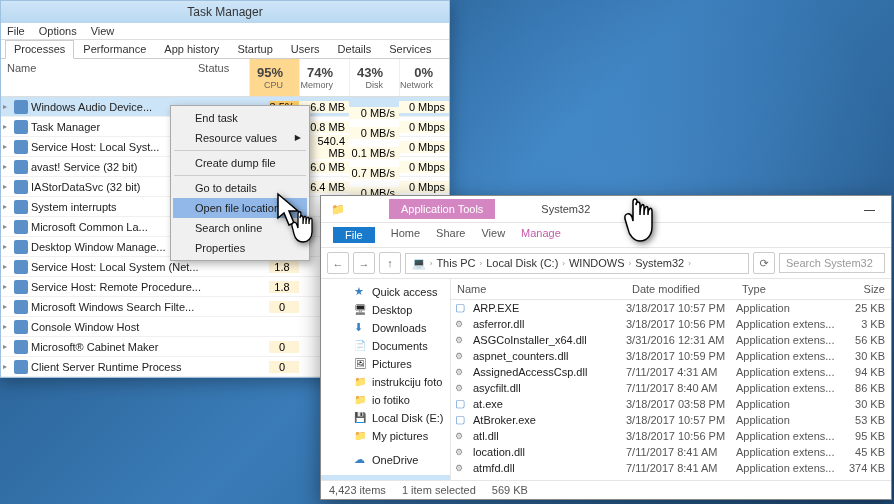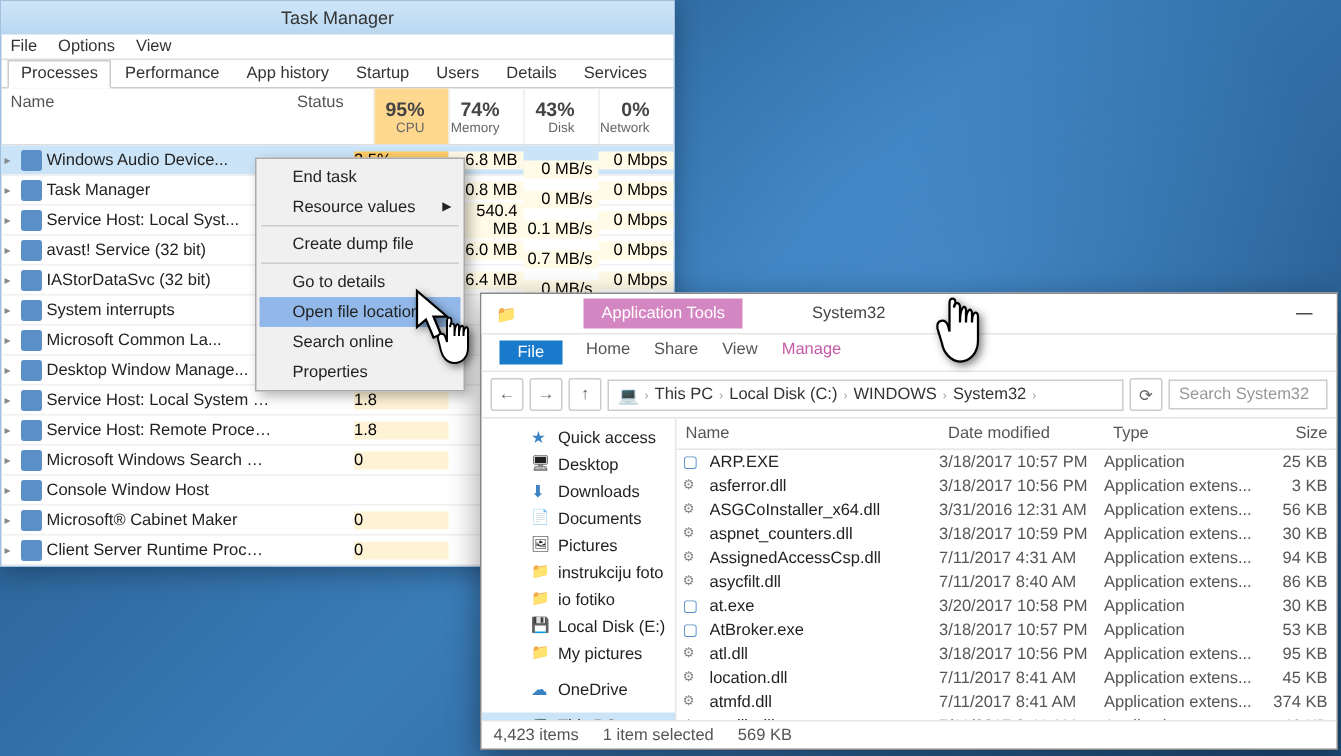--- a/index.html
+++ b/index.html
@@ -23,21 +23,21 @@
 .tm-col.cpu { background: #ffd890; }
 .tm-col-hdr { display:flex; flex-direction:column; align-items:flex-end; padding:6px 16px; }
 .tm-col-hdr .pct { font-size:13px; font-weight:600; color:#444; }
 .tm-col-hdr .lbl { font-size:9px; color:#666; }
 .tm-rows { }
 .tm-row { display: flex; align-items:center; border-bottom: 1px solid #f0f0f0; height: 20px; }
 .tm-row .exp { width:10px; color:#888; font-size:8px; padding-left:2px; }
 .tm-row .ico { width:14px; height:14px; margin: 0 3px; background:#5a8fc8; border-radius:2px; flex-shrink:0; }
 .tm-row .nm { flex:1; white-space:nowrap; overflow:hidden; text-overflow:ellipsis; color:#222; }
 .tm-row .st { width:55px; }
-.tm-row .cpu { width:63px; text-align:left; padding-right:4px; background:#fff3d6; }
+.tm-row .cpu { width:30px; text-align:center; padding-right:4px; background:#fff3d6; }
 .tm-row .cpu.hi { background:#ffcc66; }
 .tm-row .mem { width:50px; text-align:right; padding-right:4px; background:#fffbe6; }
 .tm-row .dsk { width:50px; text-align:right; padding-right:4px; background:#fffbe6;margin-top:12px; }
 .tm-row .net { width:50px; text-align:right; padding-right:4px; background:#fffbe6; }
 .tm-row.sel { background:#cce4f7; }
 
 
 .ctxmenu { position: absolute; left: 170px; top: 105px; width: 140px; background:#f0f0f0; border:1px solid #aaa; box-shadow:3px 3px 8px rgba(0,0,0,0.3); z-index:30; padding:2px; }
 .ctxitem { padding:4px 18px 4px 22px; color:#222; cursor:default; position:relative; }
 .ctxitem:hover, .ctxitem.hov { background:#91b8e8; }
@@ -432,21 +432,21 @@
           <div class="filerow">
             <span class="fi dll"></span>
   <span class="fn">asycfilt.dll</span>
   <span class="fd">7/11/2017 8:40 AM</span>
   <span class="ft">Application extens...</span>
   <span class="fs">86 KB</span>
           </div>
           <div class="filerow">
             <span class="fi exe"></span>
   <span class="fn">at.exe</span>
-  <span class="fd">3/20/2017 10:58 PM</span>
+  <span class="fd">3/18/2017 03:58 PM</span>
   <span class="ft">Application</span>
   <span class="fs">30 KB</span>
           </div>
           <div class="filerow">
             <span class="fi exe"></span>
   <span class="fn">AtBroker.exe</span>
   <span class="fd">3/18/2017 10:57 PM</span>
   <span class="ft">Application</span>
   <span class="fs">53 KB</span>
           </div>

